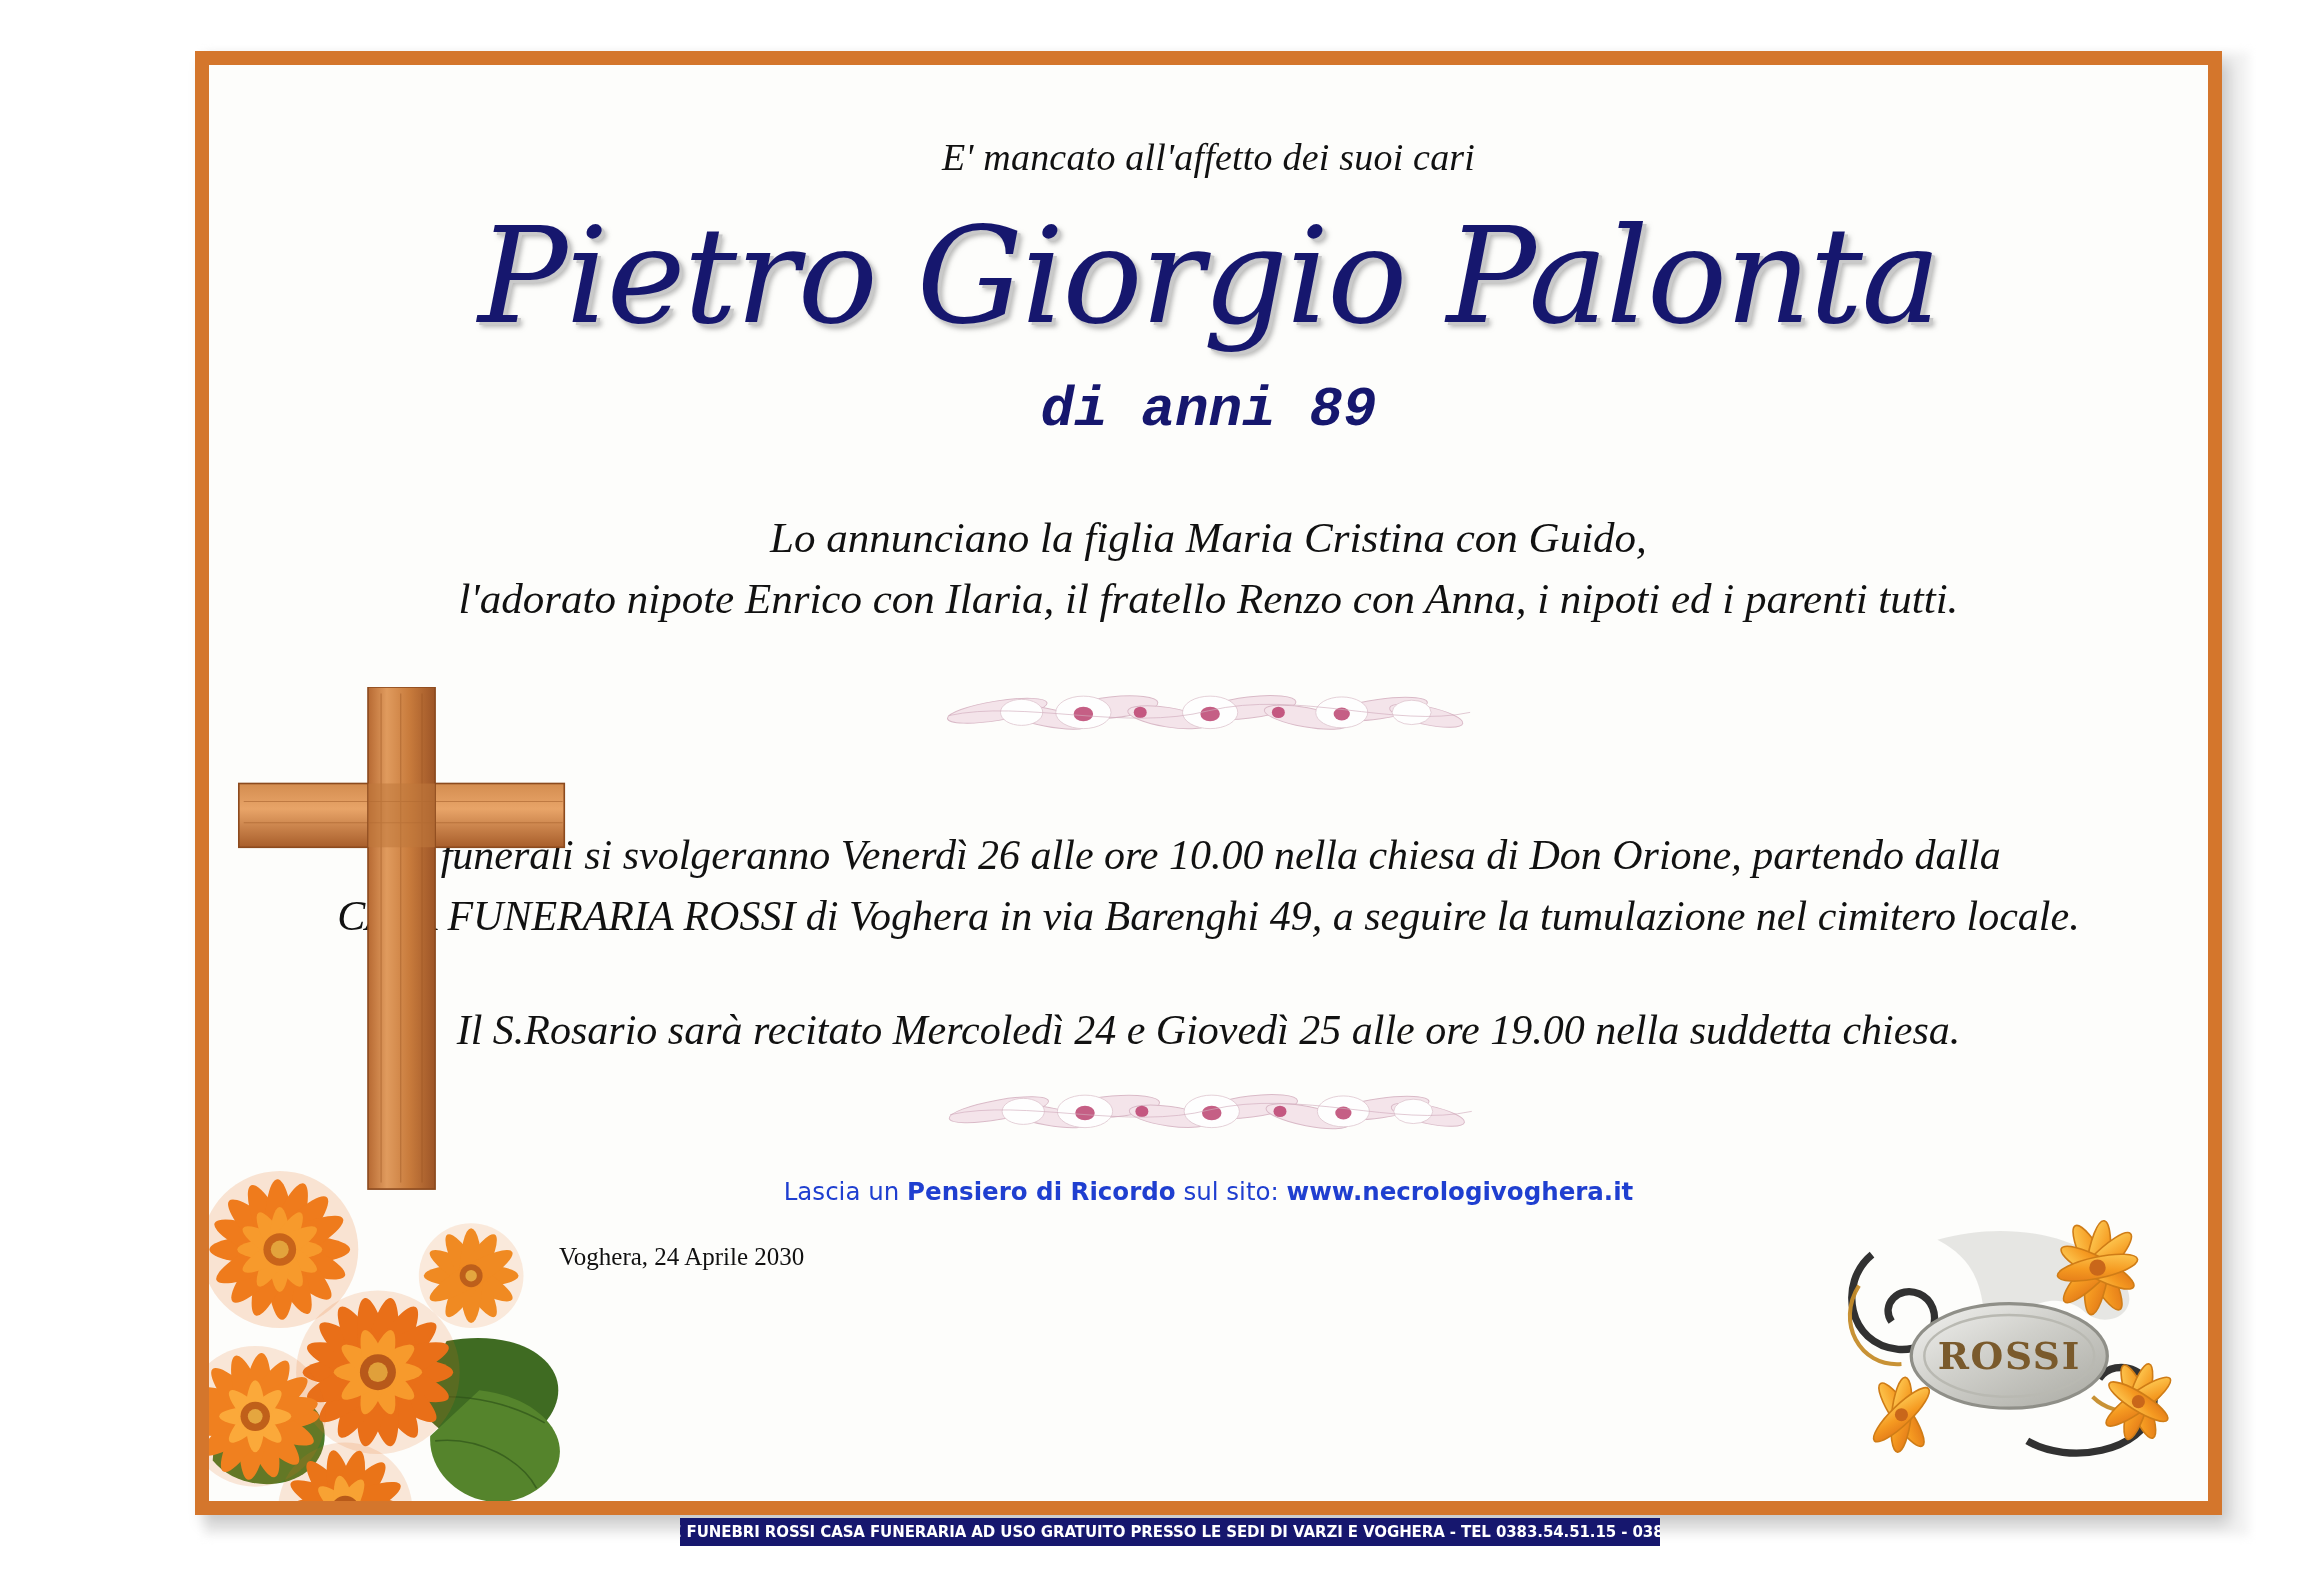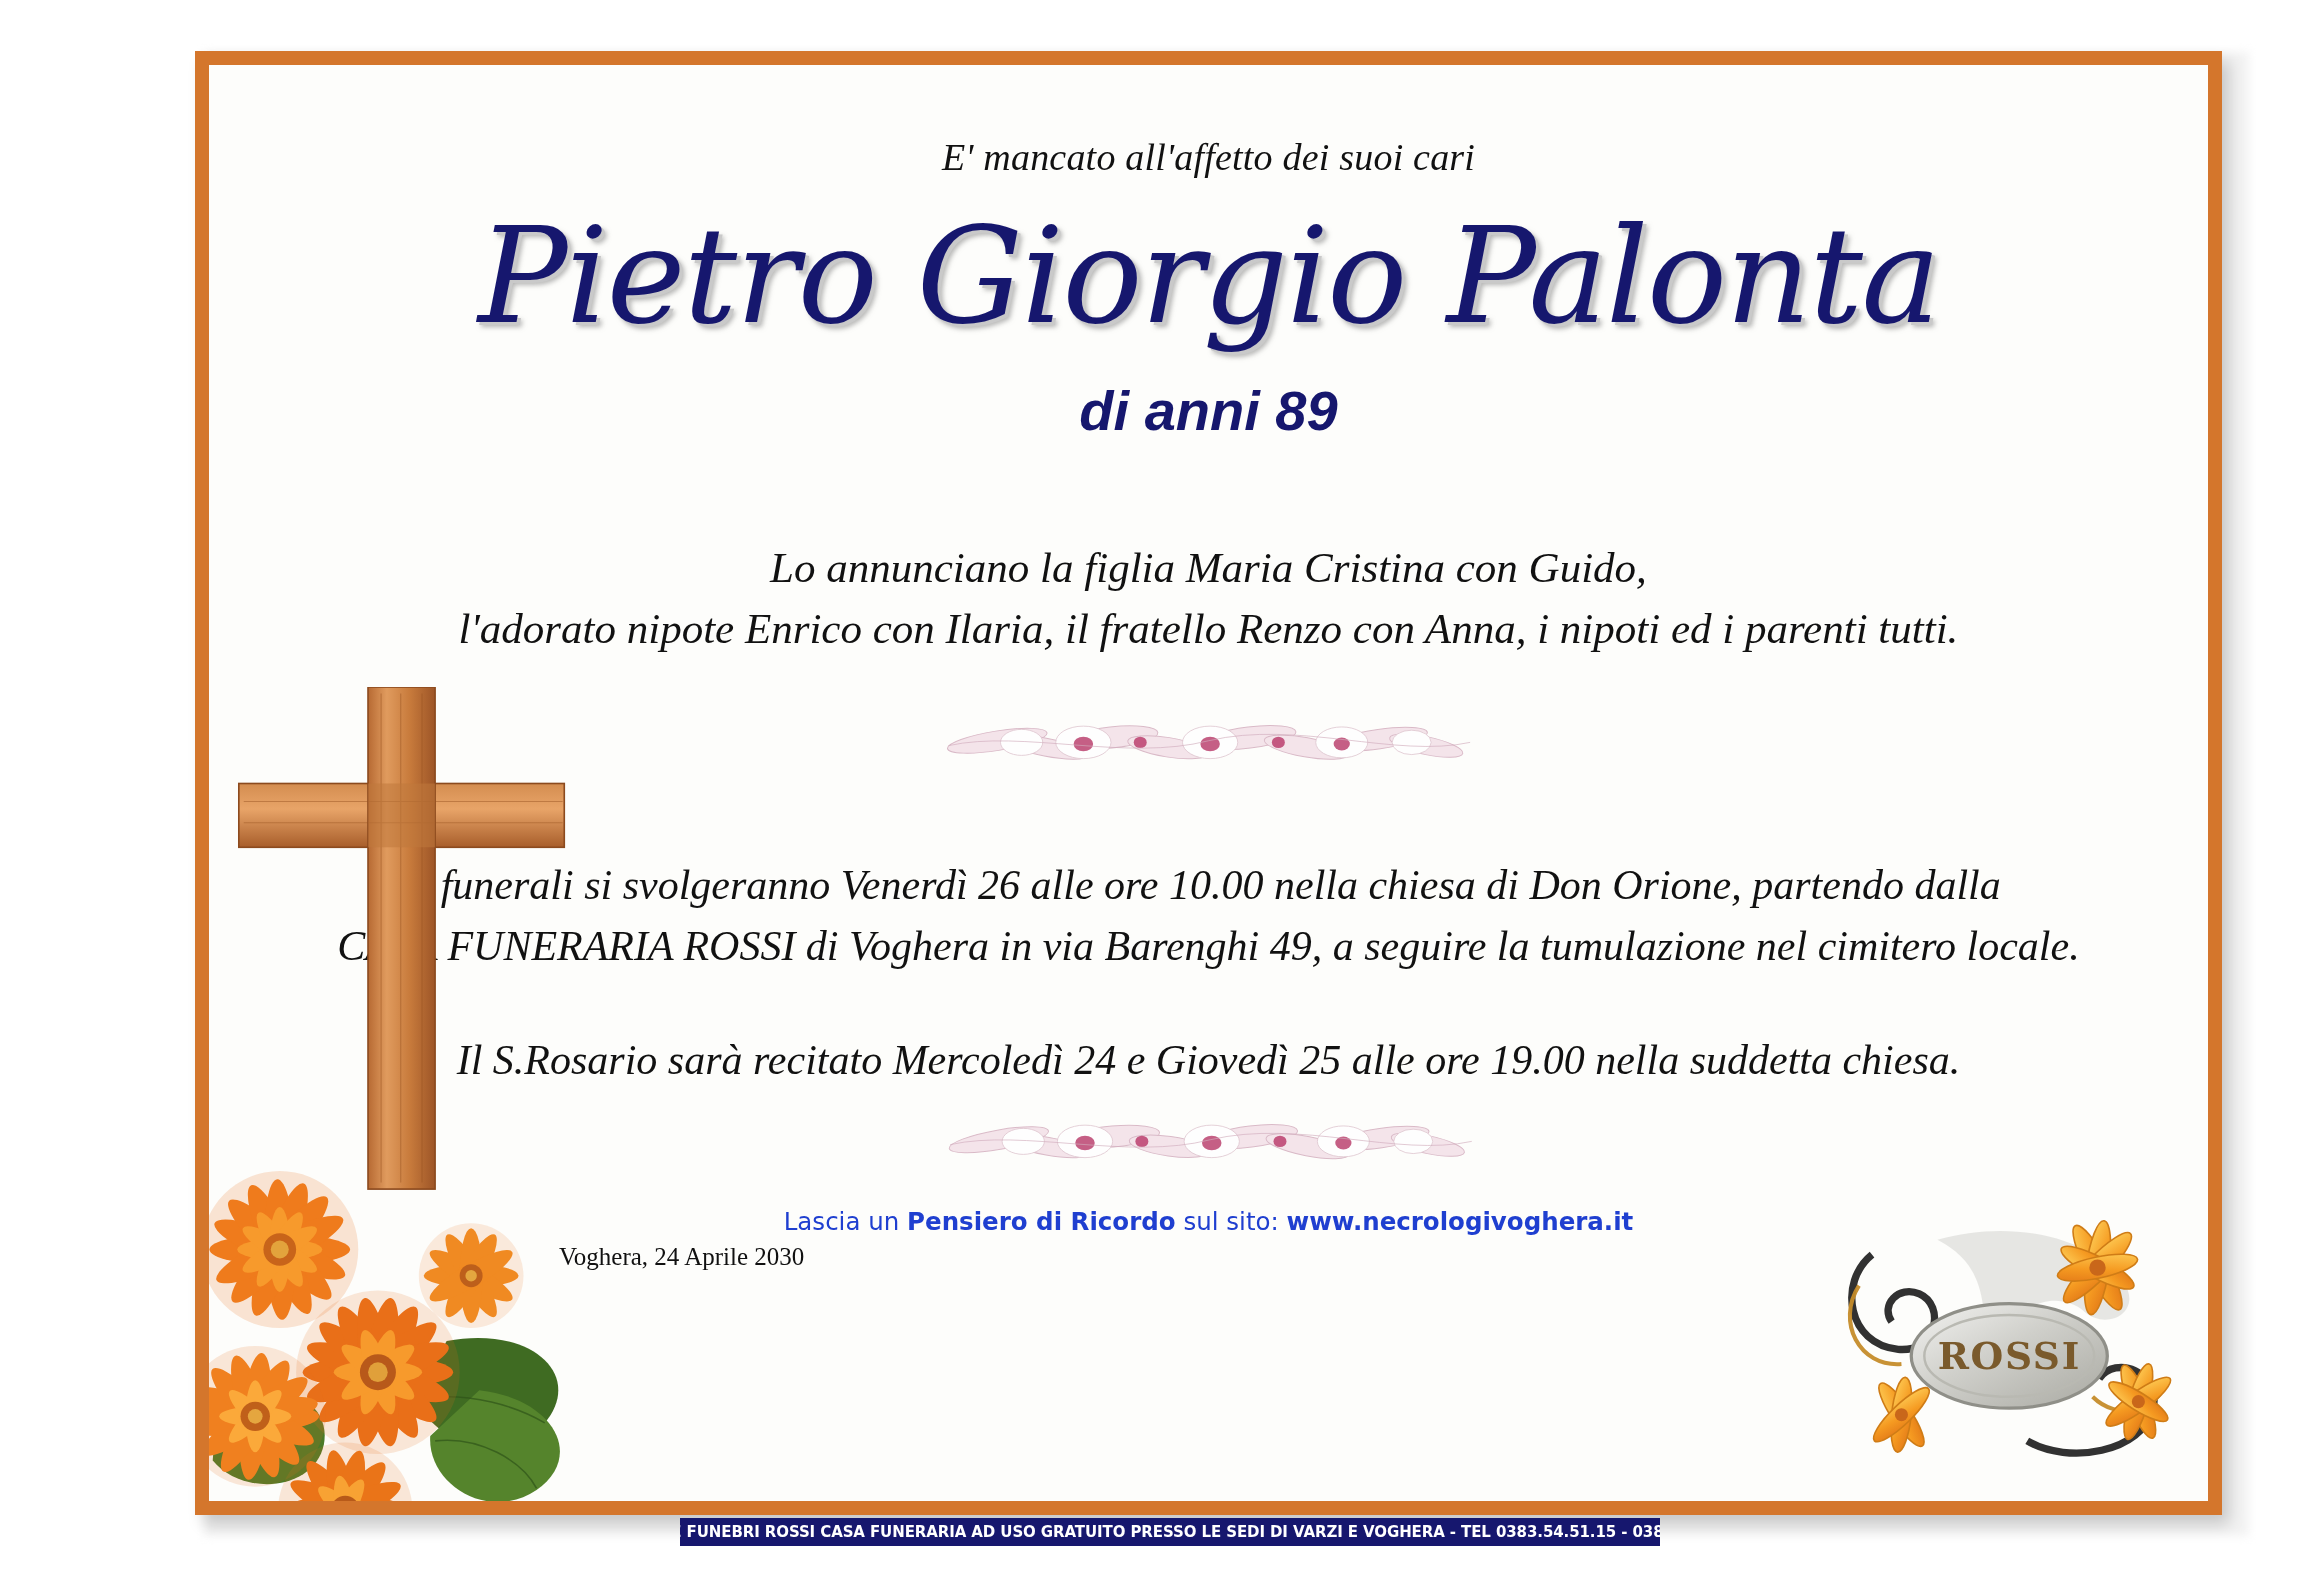--- a/index.html
+++ b/index.html
@@ -79,29 +79,29 @@
     color: #16176e;
     letter-spacing: -1.6px;
     line-height: 1.05;
     text-shadow:
       3.3px 3.3px 0 #c9c9c9,
       4.9px 4.9px 5.7px rgba(120,120,120,0.55);
   }
 
   .age {
     margin-top: 31px;
-    font-family: Liberation Sans, sans-serif;
+    font-family: Liberation Mono, monospace;
     font-size: 56px;
     font-weight: bold;
     font-style: italic;
     color: #16176e;
   }
 
   .announce {
-    margin-top: 94px;
+    margin-top: 65px;
     font-size: 43px;
     font-style: italic;
     color: #111111;
     line-height: 1.42;
   }
 
   .funeral {
     margin-top: 85px;
     font-size: 42px;
     font-style: italic;

